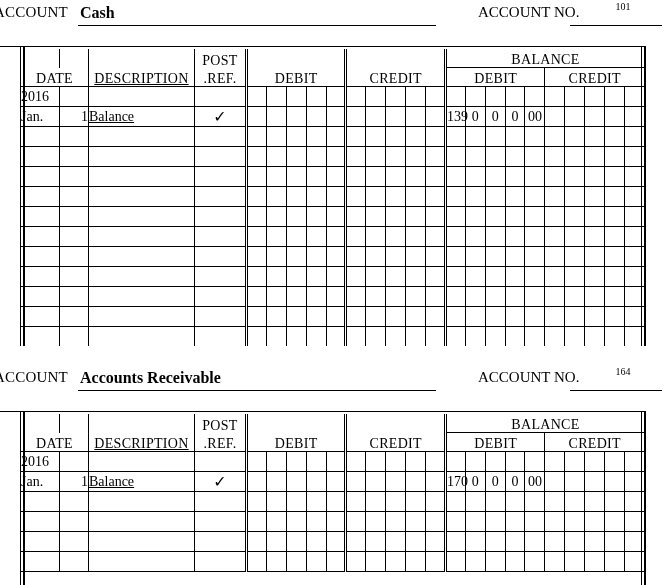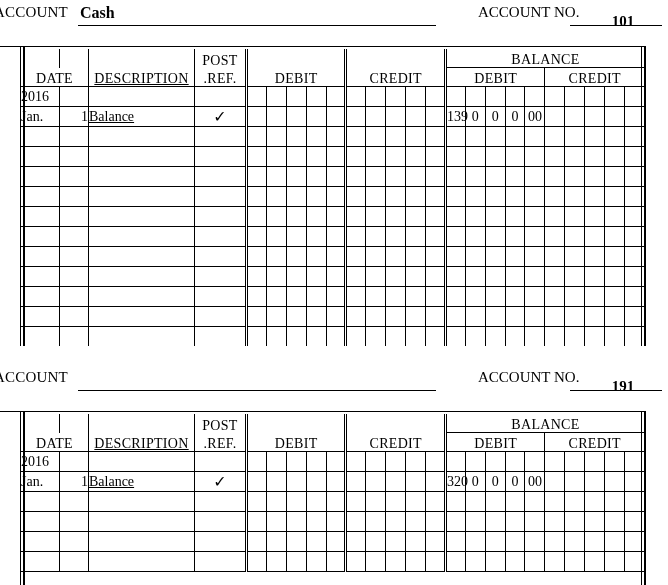--- a/index.html
+++ b/index.html
@@ -20,22 +20,22 @@
     white-space:nowrap;
   }
   .acct-head .name-rule{
     position:absolute;left:78px;top:25px;width:358px;height:0;
     border-bottom:1.6px solid #000;
   }
   .acct-head .no-lbl{
     position:absolute;left:478px;top:4px;font-size:15px;white-space:nowrap;
   }
   .acct-head .no-val{
-    position:absolute;left:600px;top:13px;width:46px;text-align:center;
-    font-size:15px;font-weight:bold;
+    position:absolute;left:600px;top:1px;width:46px;text-align:center;
+    font-size:10px;font-weight:normal;
   }
   .acct-head .no-rule{
     position:absolute;left:570px;top:25px;width:92px;height:0;
     border-bottom:1.6px solid #000;
   }
 
   
   .ledger{position:absolute;left:0;width:668px;}
 
   .stub{                       
@@ -448,24 +448,25 @@
         </tr>
       </tbody>
     </table>
     <div style="position: absolute; left: 20px; top: 0px; width: 625px; height: 0px; border-top: 1.6px solid rgb(0, 0, 0);"></div>
     <div style="position: absolute; left: 20px; top: 0px; width: 5px; height: 300px; background-image: linear-gradient(to right, rgb(0, 0, 0) 0px, rgb(0, 0, 0) 1.5px, transparent 1.5px, transparent 3.5px, rgb(0, 0, 0) 3.5px, rgb(0, 0, 0) 5px);"></div>
     <div style="position: absolute; left: 641px; top: 0px; width: 5px; height: 300px; background-image: linear-gradient(to right, rgb(0, 0, 0) 0px, rgb(0, 0, 0) 1.5px, transparent 1.5px, transparent 3.5px, rgb(0, 0, 0) 3.5px, rgb(0, 0, 0) 5px);"></div>
   </div>
 
 <div class="acct-head" id="head1" style="top:365px;">
   <span class="lbl">ACCOUNT</span>
+  <span class="name">Accounts Receivable</span>
   <span class="name-rule"></span>
   <span class="no-lbl">ACCOUNT NO.</span>
   <span class="no-rule"></span>
-  <span class="no-val">191</span>
+  <span class="no-val">164</span>
 </div>
 <div class="ledger" id="led1" style="top: 411px; height: 174px; overflow: hidden;">
     <div class="stub" style="height:174px;border-right:1.5px solid #000;"></div>
     <table class="led">
       <tbody>
         <tr class="hdr">
           <td class="c-date-m lcap nb" style="border-bottom:none;"></td>
           <td class="c-date-d nb" style="border-bottom:none;"></td>
           <td class="c-desc nb" style="border-bottom:none;"></td>
           <th class="c-pref nb hdr-txt" style="border-bottom:none;">POST</th>
@@ -516,21 +517,21 @@
           <td class="m-big sep"></td>
           <td class="m-s"></td>
           <td class="m-s"></td>
           <td class="m-s"></td>
           <td class="m-s2"></td>
           <td class="m-big sep"></td>
           <td class="m-s"></td>
           <td class="m-s"></td>
           <td class="m-s"></td>
           <td class="m-s2"></td>
-          <td class="m-big sep">320</td>
+          <td class="m-big sep">170</td>
           <td class="m-s">0</td>
           <td class="m-s">0</td>
           <td class="m-s">0</td>
           <td class="m-s2">00</td>
           <td class="m-big thick-l"></td>
           <td class="m-s"></td>
           <td class="m-s"></td>
           <td class="m-s"></td>
           <td class="m-s2"></td>
         </tr>

